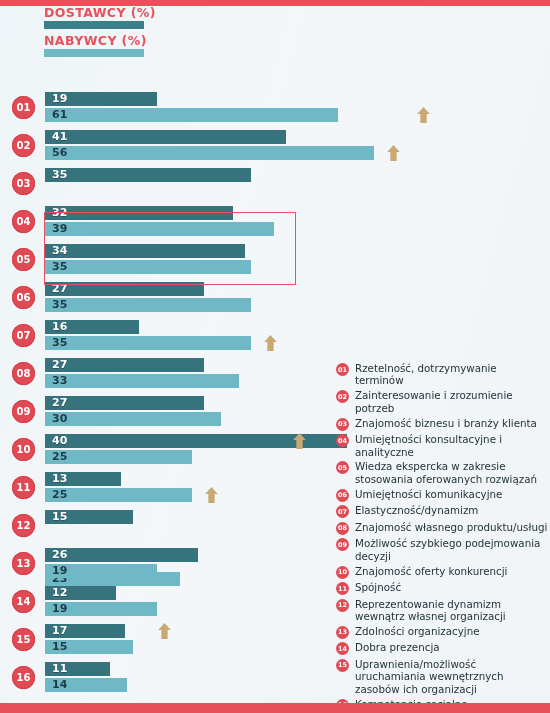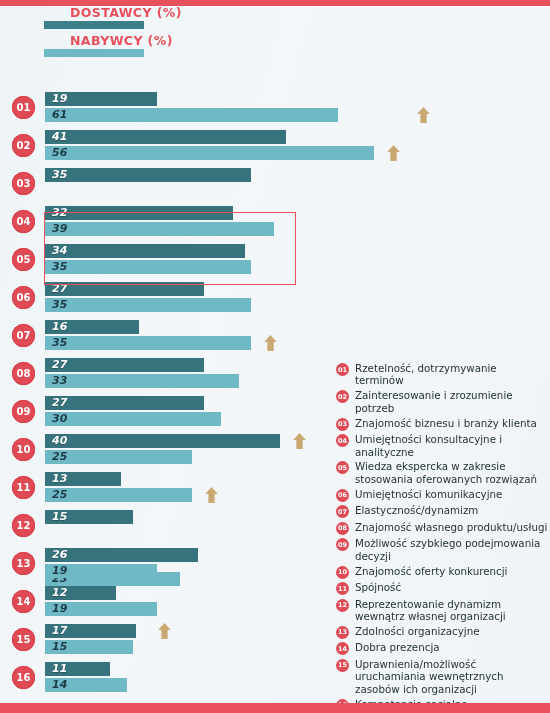--- a/index.html
+++ b/index.html
@@ -10,42 +10,42 @@
     position:relative;overflow:hidden;
     background-image:linear-gradient(105deg,#eef4f7 0%,#f4f7f9 40%,#f0f4f7 100%);
   }
   .topbar{position:absolute;left:0;top:0;width:550px;height:6px;background:#e8505b;}
   .bottombar{position:absolute;left:0;top:703px;width:550px;height:10px;background:#e8505b;}
 
   
   .keyblock{position:absolute;left:44px;top:6px;width:260px;}
   .key-label{
     color:#e8505b;font-weight:bold;font-size:12.5px;letter-spacing:.4px;
-    font-family:"DejaVu Sans",sans-serif;line-height:13px;margin-left:26px;
+    font-family:"DejaVu Sans",sans-serif;line-height:13px;
   }
   .key-swatch{height:8px;width:100px;margin:2px 0 5px 0;}
   .sw-dark{background:#3b7f88;}
   .sw-light{background:#6fb9c6;}
 
   
   .chart{position:absolute;left:0;top:88px;width:330px;}
   .row{position:relative;height:38px;}
   .badge{
     position:absolute;left:12px;top:8px;width:23px;height:23px;border-radius:50%;
     background:#e04a55;color:#fff;font-size:10px;font-weight:bold;
     display:flex;align-items:center;justify-content:center;
     font-family:"DejaVu Sans",sans-serif;box-shadow:0 0 0 1px #d8424d inset;
   }
   .bars{position:absolute;left:45px;top:4px;width:480px;}
   .bar{height:14px;position:relative;margin-bottom:2px;}
   .bar.dark{background:#37737d;}
   .bar.light{background:#6fb9c6;}
   .bar .val{
     position:absolute;left:7px;top:0px;color:#ffffff;font-size:11px;font-weight:bold;
-    font-family:"DejaVu Sans",sans-serif;line-height:14px;text-shadow:0 1px 0 rgba(0,0,0,.25);font-style:italic;
+    font-family:"DejaVu Sans",sans-serif;line-height:14px;text-shadow:0 1px 0 rgba(0,0,0,.25);
   }
   .bar.light .val{color:#1d3c46;text-shadow:none;}
   .arrow{position:absolute;top:-2px;width:15px;height:18px;}
 
   
   .hibox{
     position:absolute;left:44px;top:212px;width:252px;height:73px;
     border:1.6px solid #e8505b;box-sizing:border-box;pointer-events:none;
   }
 
@@ -177,21 +177,21 @@
           <span class="val">27</span>
         </div>
         <div class="bar light" style="width: 176px;">
           <span class="val">30</span>
         </div>
       </div>
     </div>
     <div class="row">
       <div class="badge">10</div>
       <div class="bars">
-        <div class="bar dark" style="width: 235px;">
+        <div class="bar dark" style="width: 266px; padding-left: 36px;">
           <span class="val">40</span>
           <span class="arrow" style="left: 247px;"><svg viewBox="0 0 16 20" width="15" height="18">
               <path d="M8 1 L15 9 L11.5 9 L11.5 19 L4.5 19 L4.5 9 L1 9 Z" fill="#c9a871"></path>
             </svg></span>
         </div>
         <div class="bar light" style="width: 147px;">
           <span class="val">25</span>
         </div>
       </div>
     </div>
@@ -238,21 +238,21 @@
           <span class="val">12</span>
         </div>
         <div class="bar light" style="width: 112px;">
           <span class="val">19</span>
         </div>
       </div>
     </div>
     <div class="row">
       <div class="badge">15</div>
       <div class="bars">
-        <div class="bar dark" style="width: 80px; padding-left: 11px;">
+        <div class="bar dark" style="width: 80px;">
           <span class="val">17</span>
           <span class="arrow" style="left: 112px;"><svg viewBox="0 0 16 20" width="15" height="18">
               <path d="M8 1 L15 9 L11.5 9 L11.5 19 L4.5 19 L4.5 9 L1 9 Z" fill="#c9a871"></path>
             </svg></span>
         </div>
         <div class="bar light" style="width: 88px;">
           <span class="val">15</span>
         </div>
       </div>
     </div>

